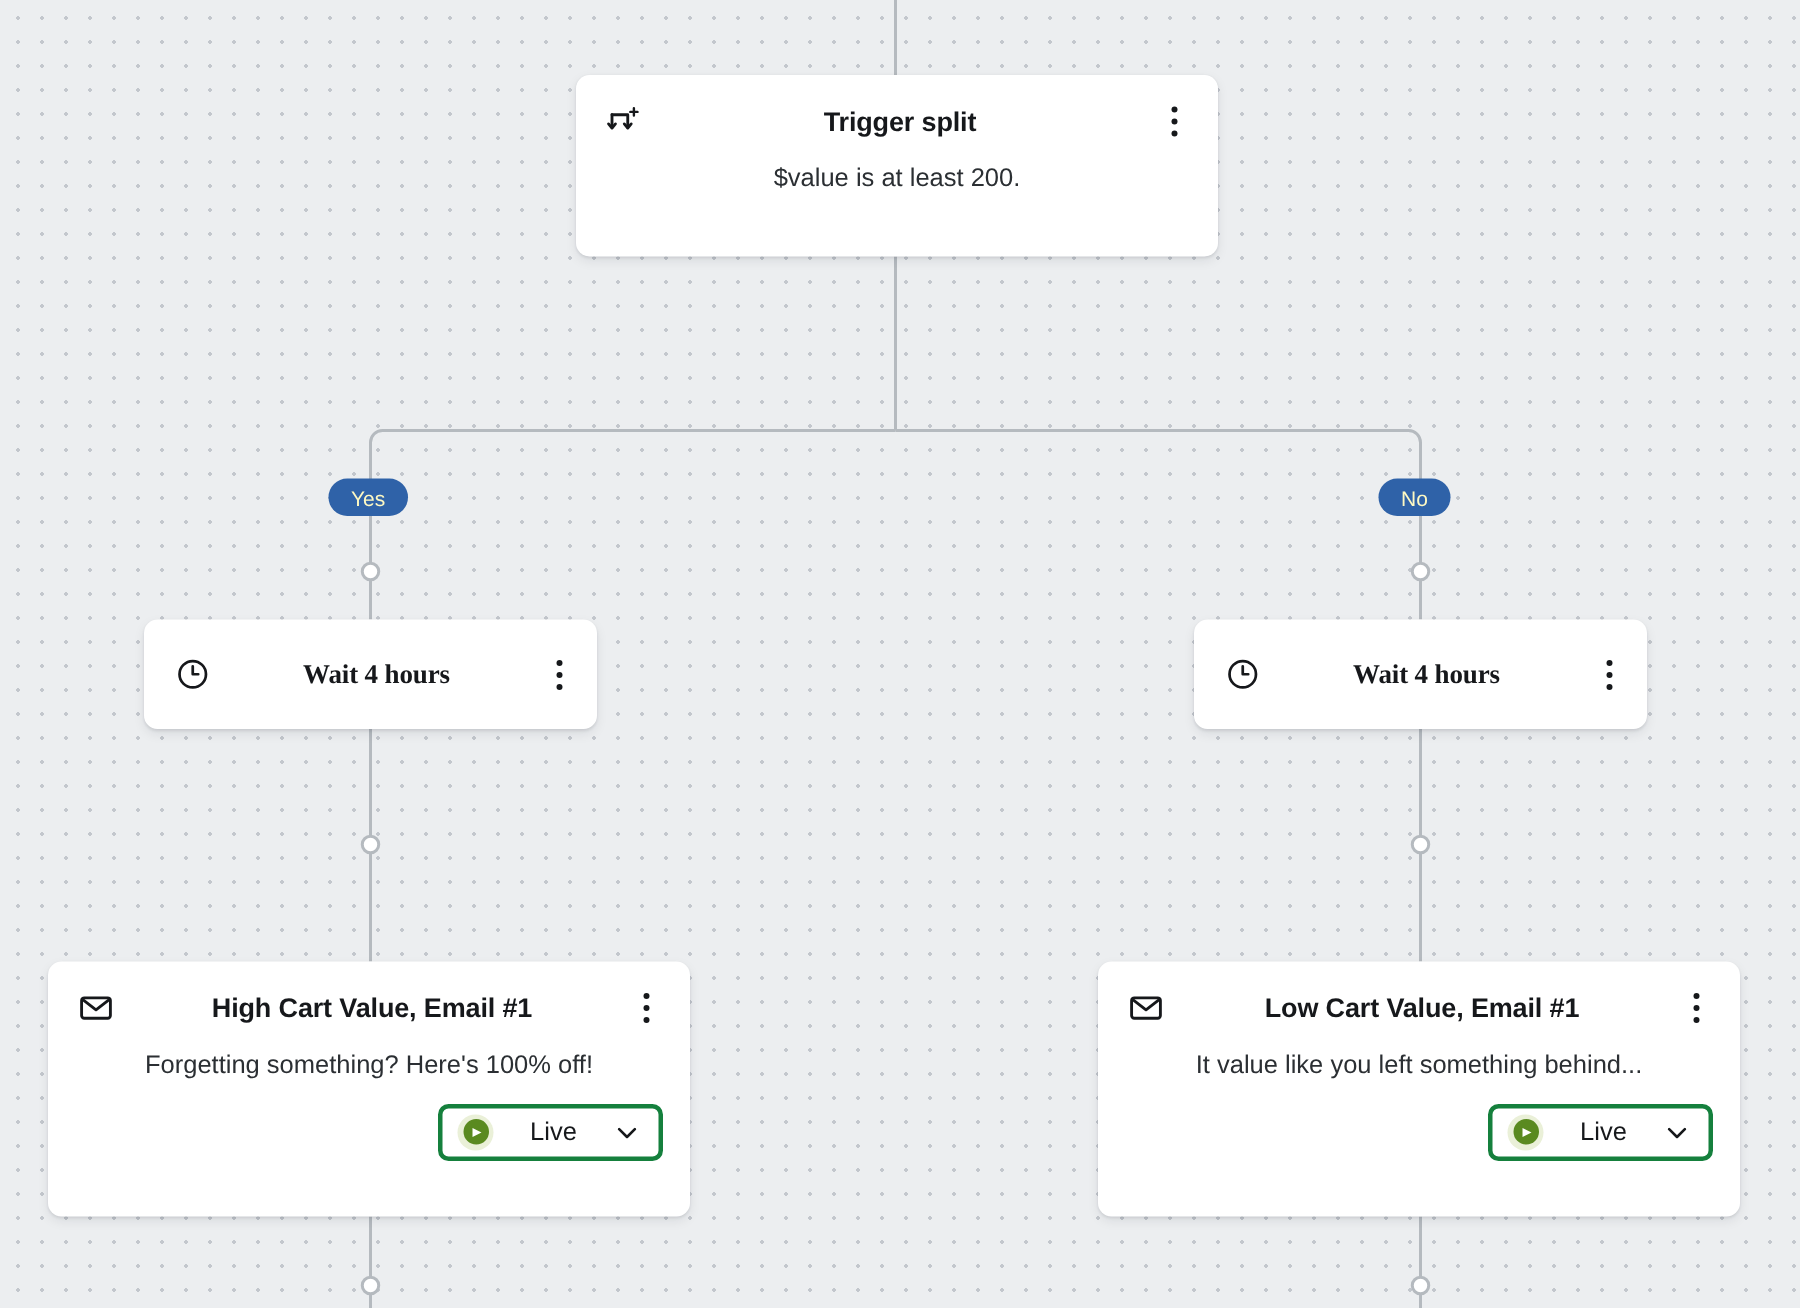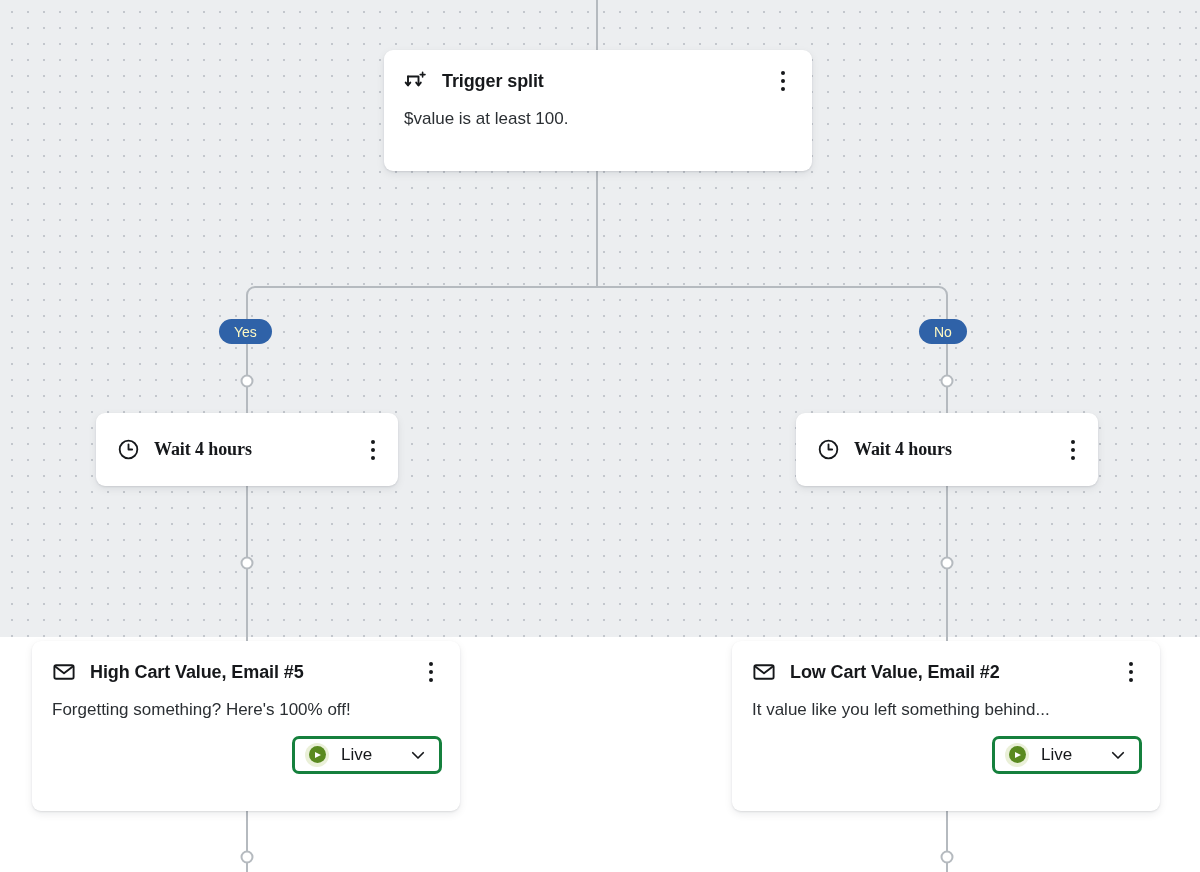--- a/index.html
+++ b/index.html
@@ -8,25 +8,26 @@
   html, body {
     width: 1200px;
     height: 872px;
     overflow: hidden;
     font-family: "Liberation Sans", sans-serif;
   }
 
   #canvas {
     position: relative;
     width: 1200px;
-    height: 637px;
+    height: 872px;
     background-color: #eceef0;
     background-image: radial-gradient(circle, #c3c7cd 1.1px, transparent 1.2px);
     background-size: 16px 16px;
     background-position: 4px 4px;
+    text-align: center;
   }
 
   
   #wires {
     position: absolute;
     inset: 0;
     width: 1200px;
     height: 872px;
     pointer-events: none;
   }
@@ -240,21 +241,21 @@
           <path d="M18.6 3.2 L18.6 8.0 M16.2 5.6 L21 5.6" stroke-width="1.6"></path>
         </svg>
       </span>
       <span class="node-title">Trigger split</span>
       <span class="kebab">
         <span></span>
           <span></span>
           <span></span>
       </span>
     </div>
-    <div class="node-body">$value is at least 100.</div>
+    <div class="node-body">$value is at least 200.</div>
   </div>
 
   <div class="branch-pill" id="pill-yes">
     <span>Yes</span>
   </div>
   <div class="branch-pill" id="pill-no">
     <span>No</span>
   </div>
 
   <div class="node" id="node-wait-yes">
@@ -292,21 +293,21 @@
   </div>
 
   <div class="node" id="node-email-yes">
     <div class="node-head">
       <span class="node-icon">
         <svg viewBox="0 0 24 24" width="24" height="24" fill="none" stroke="currentColor" stroke-width="1.9" stroke-linecap="round" stroke-linejoin="round">
           <rect x="2.4" y="5.2" width="19.2" height="13.6" rx="1.8"></rect>
           <path d="M3.2 6.4 L12 13.2 L20.8 6.4"></path>
         </svg>
       </span>
-      <span class="node-title">High Cart Value, Email #5</span>
+      <span class="node-title">High Cart Value, Email #1</span>
       <span class="kebab">
         <span></span>
           <span></span>
           <span></span>
       </span>
     </div>
     <div class="node-body">Forgetting something? Here's 100% off!</div>
     <div class="node-footer">
       <div class="status-select">
         <span class="status-dot">
@@ -323,21 +324,21 @@
   </div>
 
   <div class="node" id="node-email-no">
     <div class="node-head">
       <span class="node-icon">
         <svg viewBox="0 0 24 24" width="24" height="24" fill="none" stroke="currentColor" stroke-width="1.9" stroke-linecap="round" stroke-linejoin="round">
           <rect x="2.4" y="5.2" width="19.2" height="13.6" rx="1.8"></rect>
           <path d="M3.2 6.4 L12 13.2 L20.8 6.4"></path>
         </svg>
       </span>
-      <span class="node-title">Low Cart Value, Email #2</span>
+      <span class="node-title">Low Cart Value, Email #1</span>
       <span class="kebab">
         <span></span>
           <span></span>
           <span></span>
       </span>
     </div>
     <div class="node-body">It value like you left something behind...</div>
     <div class="node-footer">
       <div class="status-select">
         <span class="status-dot">

